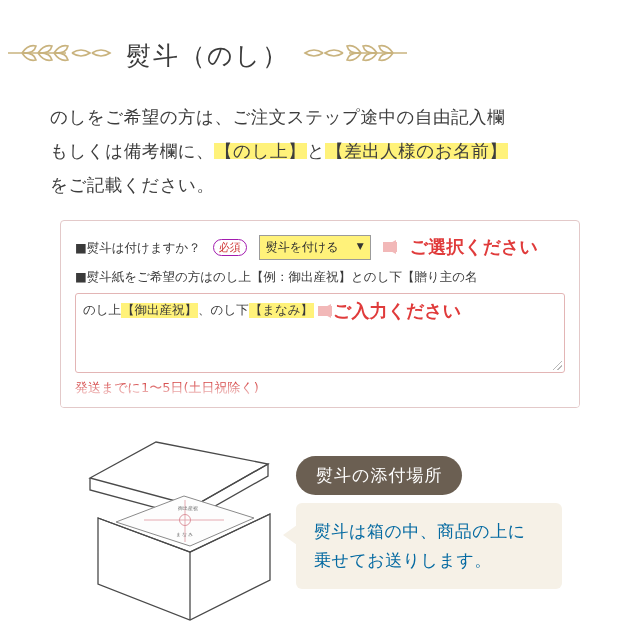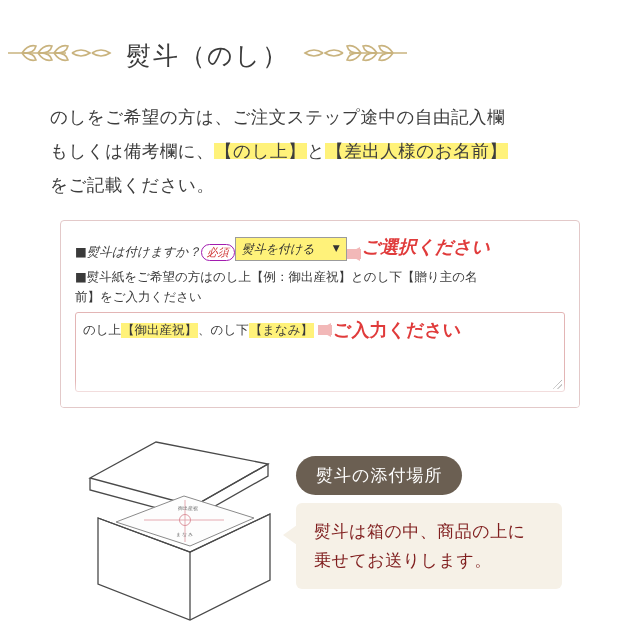--- a/index.html
+++ b/index.html
@@ -64,24 +64,23 @@
     box-sizing: border-box;
   }
   .form-line {
     font-size: 12.5px;
     line-height: 1.55;
     color: #3a3a3a;
     font-family: "DejaVu Sans", sans-serif;
   }
   .row1 {
     display: flex;
-    align-items: flex-end;
-    gap: 0;
+    align-items: center;
+    gap: 12px;
     flex-wrap: nowrap;
-    font-style: italic;
   }
   .req {
     color: #d03a3a;
     font-size: 11px;
     border: 1px solid #a21caf;
     border-radius: 9px;
     padding: 0 5px;
     line-height: 15px;
     display: inline-block;
   }
@@ -211,21 +210,21 @@
     display: inline-block;
     letter-spacing: 1px;
   }
   .callout-body {
     margin-top: 8px;
     background: #f6f1e7;
     border-radius: 6px;
     padding: 14px 18px;
     font-size: 17px;
     line-height: 1.7;
-    color: #7f1d1d;
+    color: #0369a1;
     font-family: "DejaVu Sans", sans-serif;
     position: relative;
     letter-spacing: 0.5px;
   }
   .callout-body::before {
     content: "";
     position: absolute;
     left: -13px;
     top: 22px;
     width: 0; height: 0;
@@ -289,21 +288,20 @@
       <span class="caret">▼</span>
     </span>
     <span class="arrow-wrap">
       <span class="arrow-left"></span>
     </span>
     <span class="annot">ご選択ください</span>
   </div>
 
   <div class="form-line row2">
     <div>■熨斗紙をご希望の方はのし上【例：御出産祝】とのし下【贈り主の名</div>
-    <div>前】をご入力ください</div>
   </div>
 
   <div class="textarea">
     <div class="ta-line">
       <span class="ta-text">のし上</span>
         <span class="ta-text hl">【御出産祝】</span>
         <span class="ta-text">、のし下</span>
         <span class="ta-text hl">【まなみ】</span>
       <span class="arrow-wrap" style="margin-left:4px">
         <span class="arrow-left"></span>

